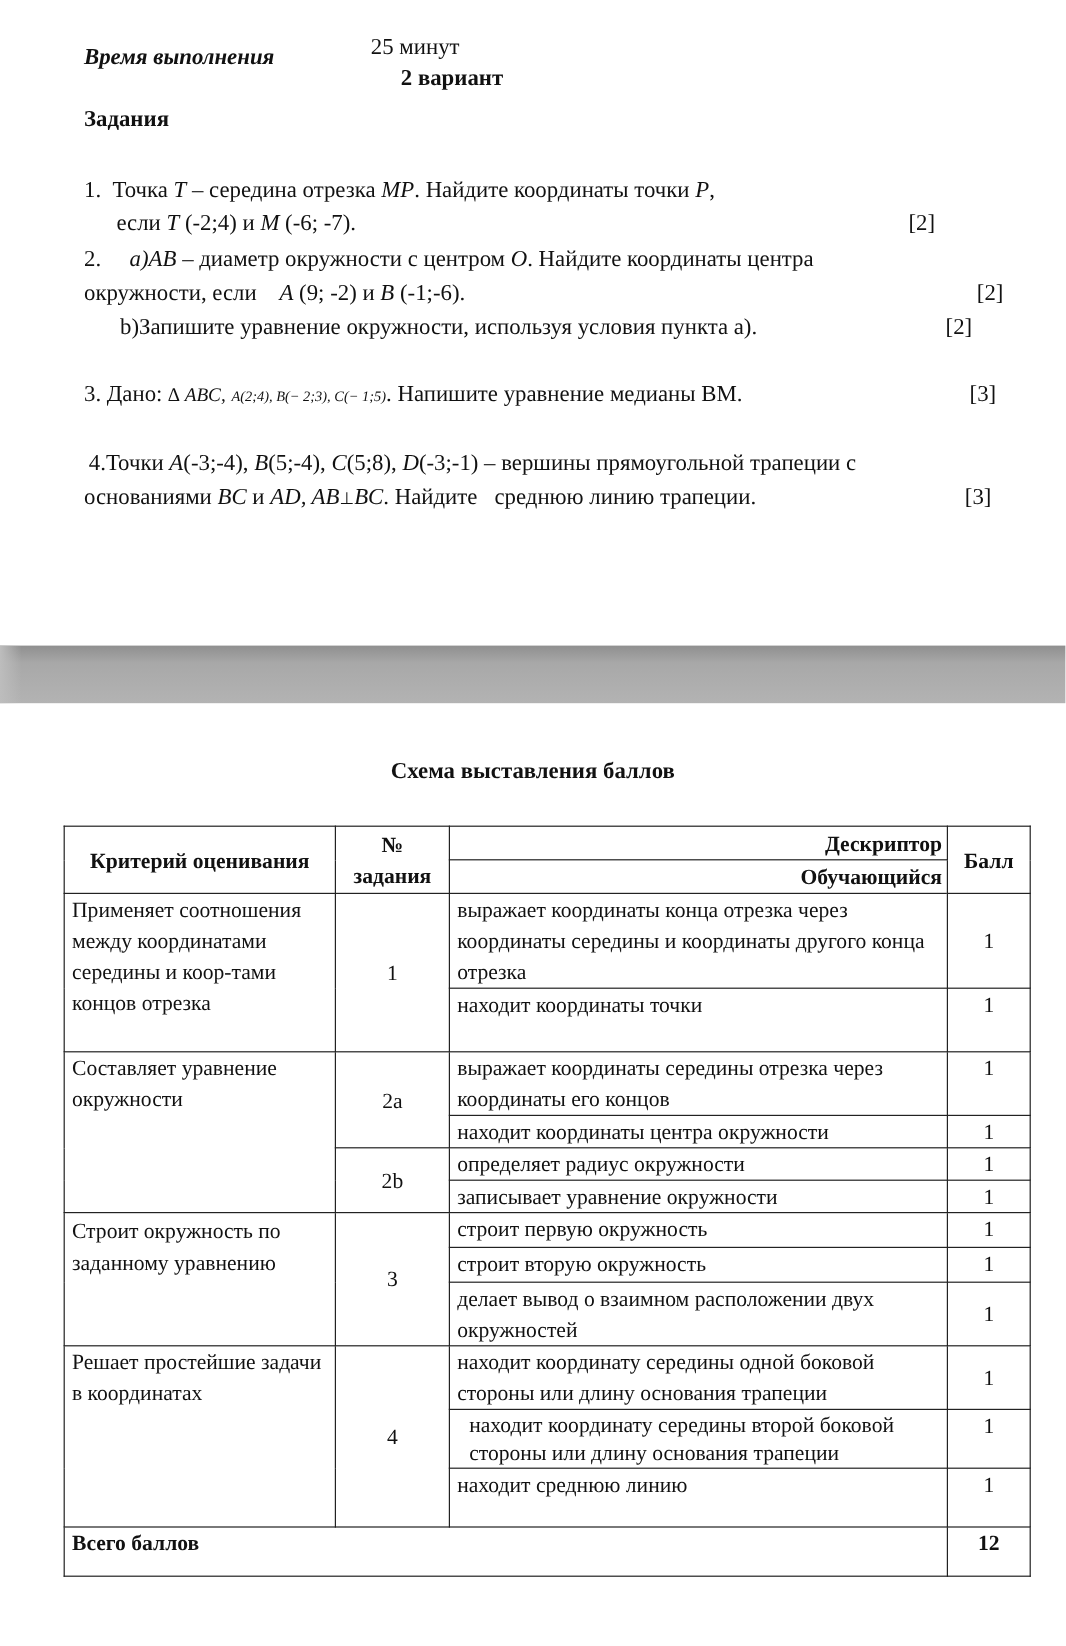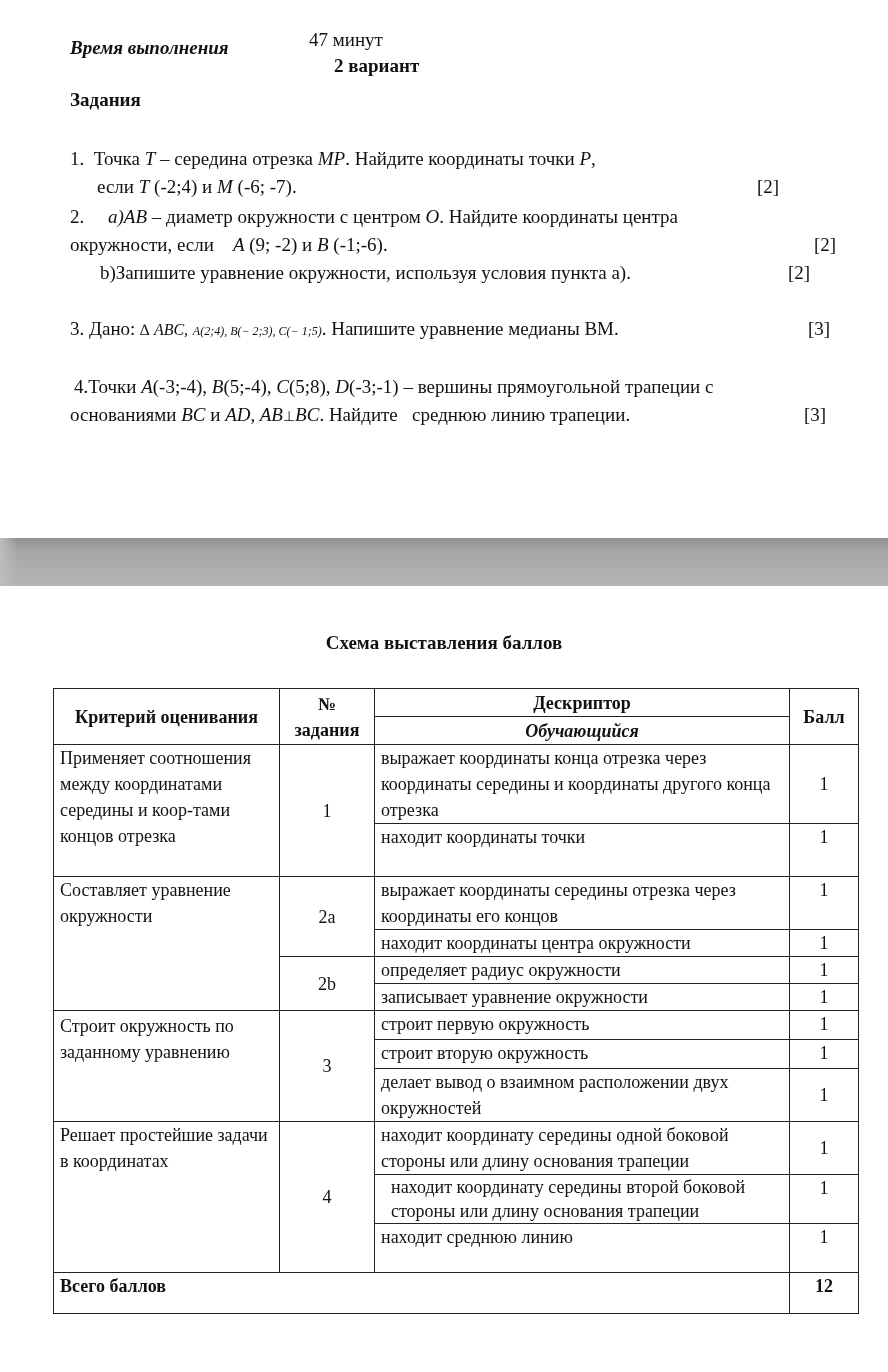--- a/index.html
+++ b/index.html
@@ -18,21 +18,21 @@
                  font-size:18px; line-height:26px; table-layout:fixed;border-radius:19px; }
   table.scheme td { border:1.5px solid #222; vertical-align:top; padding:0 6px; }
   table.scheme td.c { text-align:center; }
   table.scheme td.m { vertical-align:middle; }
   table.scheme th { border:1.5px solid #222; font-weight:bold; padding:0 4px; }
 </style>
 </head>
 <body>
 
 <div class="abs t19 b" style="left:70px;top:35px;font-style:italic;">Время выполнения</div>
-<div class="abs t19" style="left:309px;top:27px;">47 минут</div>
+<div class="abs t19" style="left:309px;top:27px;">25 минут</div>
 <div class="abs t19 b" style="left:309px;top:53px;margin-left:25px;">2 вариант</div>
 <div class="abs t19 b" style="left:70px;top:87px;">Задания</div>
 
 <div class="abs t19" style="left:70px;top:146px;">
   <span>1.</span>&nbsp;
   <span>Точка </span><span class="i">T</span><span> – середина отрезка </span><span class="i">MP</span><span>. Найдите координаты точки </span><span class="i">P</span><span>,</span>
 </div>
 <div class="abs t19" style="left:97px;top:174px;">
   <span>если </span><span class="i">T</span><span> (-2;4) и </span><span class="i">M</span><span> (-6; -7).</span>
 </div>
@@ -67,25 +67,25 @@
   <colgroup>
     <col style="width:226px">
       <col style="width:95px">
       <col style="width:415px">
       <col style="width:69px">
   </colgroup>
   <tbody>
       <tr>
     <th rowspan="2" style="line-height:26px;">Критерий оценивания</th>
     <th rowspan="2">№ задания</th>
-    <th style="text-align:center;height:27px;">Дескриптор</th>
+    <th style="text-align:right;height:27px;">Дескриптор</th>
     <th rowspan="2">Балл</th>
   </tr>
   <tr>
-    <th style="text-align:center;height:27px;font-style:italic;">Обучающийся</th>
+    <th style="text-align:right;height:27px;">Обучающийся</th>
   </tr>
 
   <tr>
     <td rowspan="2">Применяет соотношения между координатами середины и коор-тами концов отрезка</td>
     <td rowspan="2" class="c m">1</td>
     <td>выражает координаты конца отрезка через координаты середины и координаты другого конца отрезка</td>
     <td class="c m">1</td>
   </tr>
   <tr>
     <td style="height:52px;">находит координаты точки</td>

